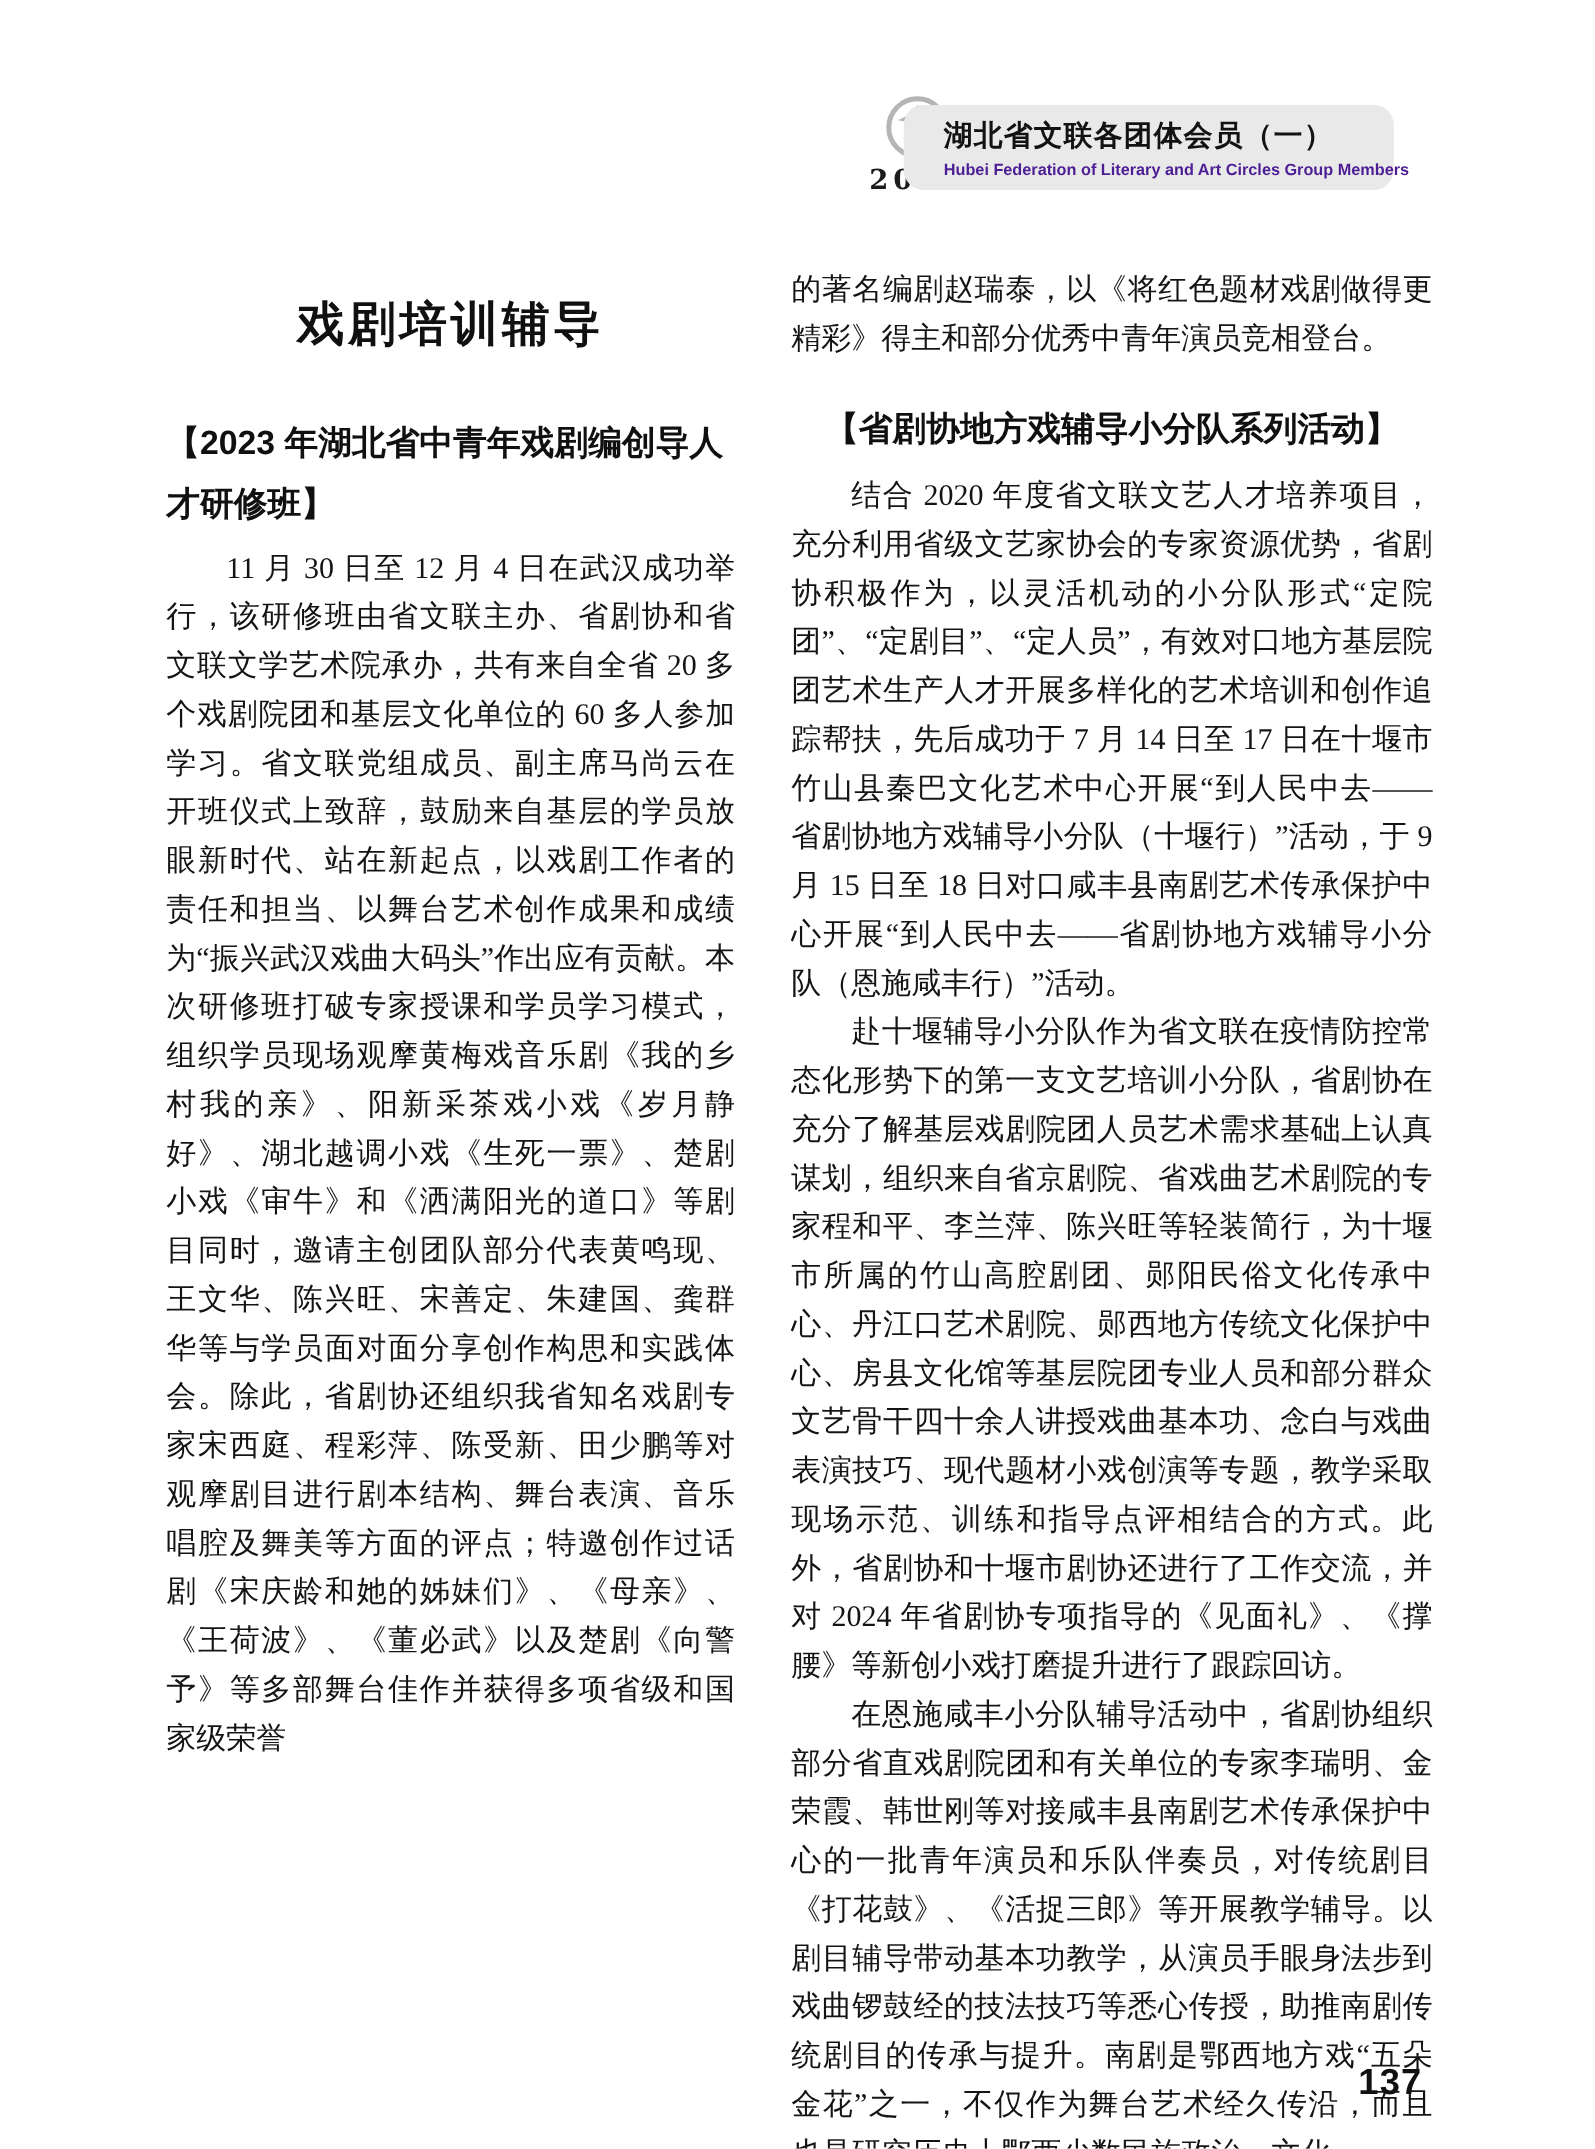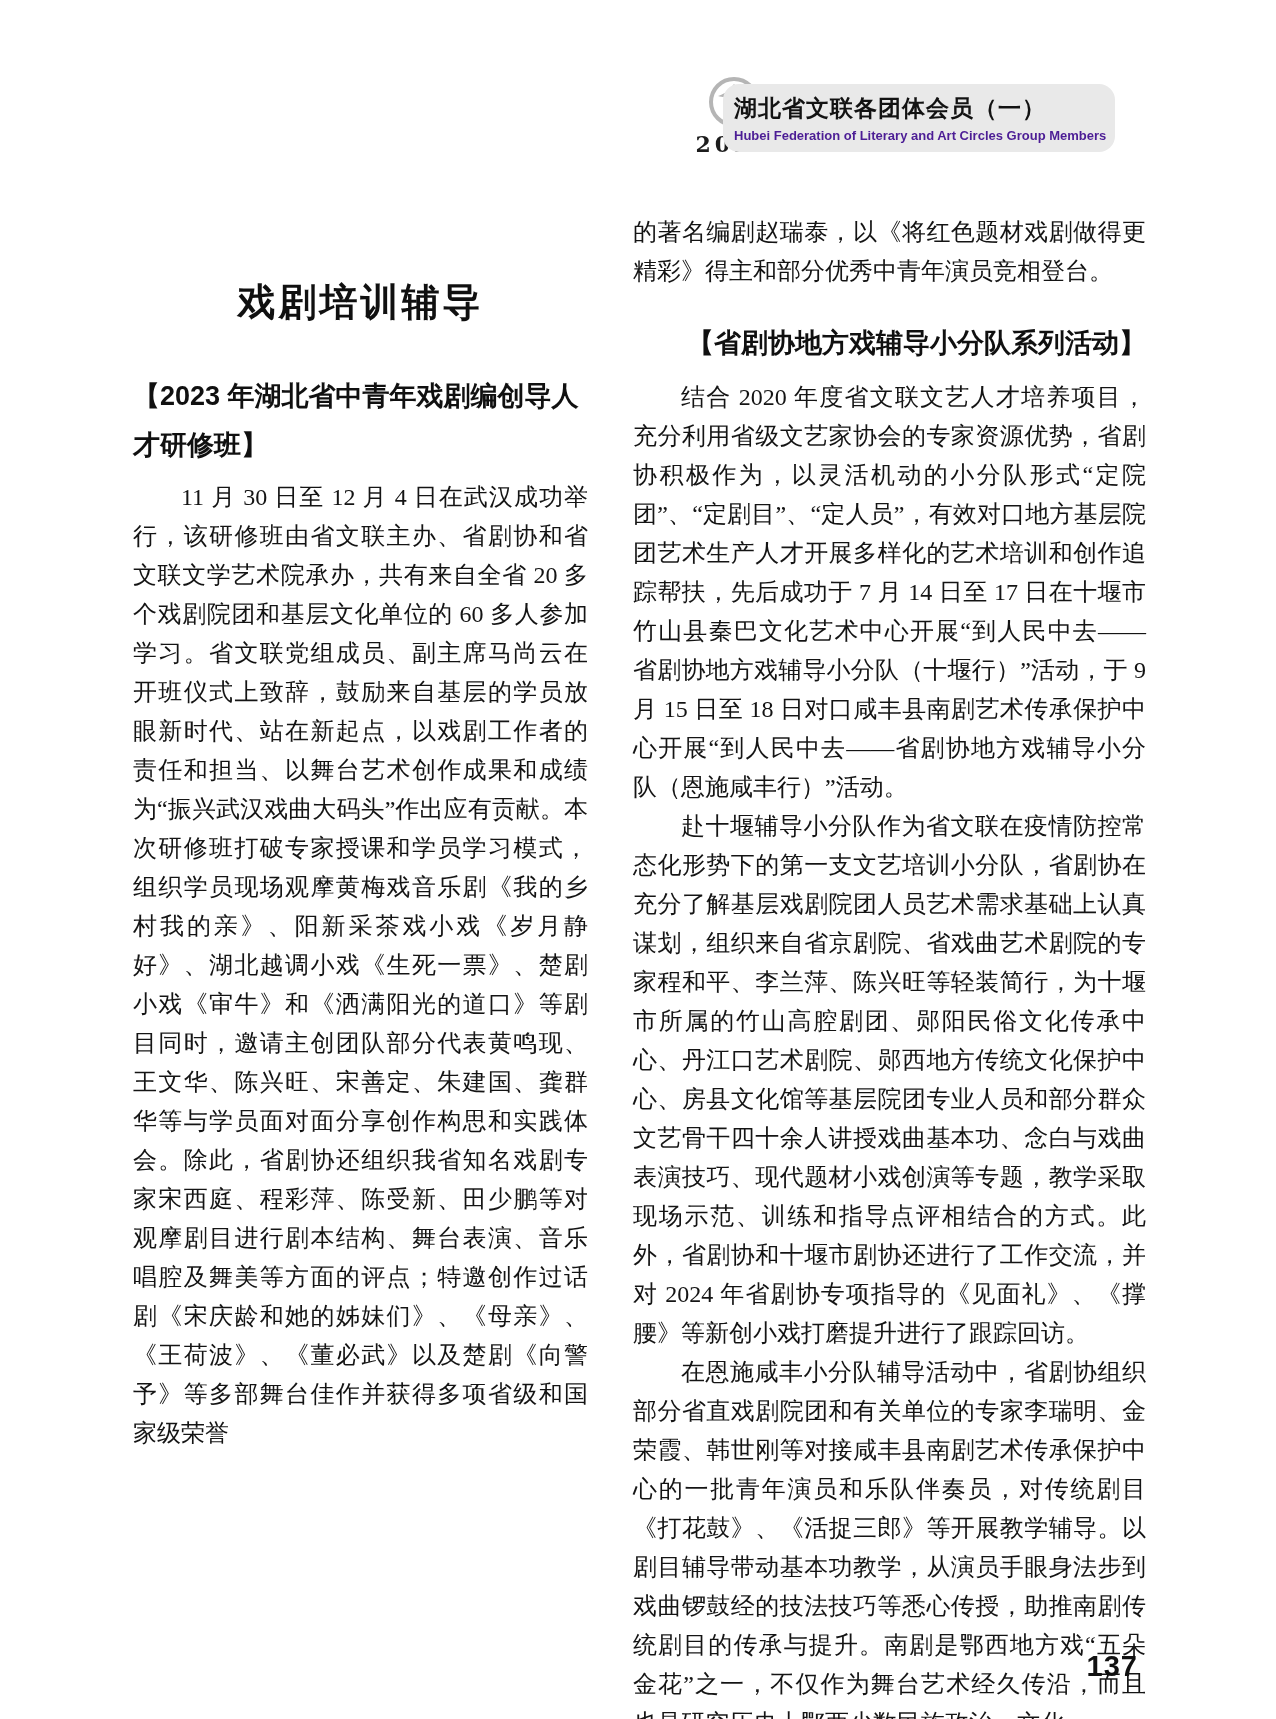--- a/index.html
+++ b/index.html
@@ -23,21 +23,21 @@
   .logo-year {
     font-family:"DejaVu Serif", serif;
     font-size:22px; font-weight:bold; letter-spacing:4px;
     color:#1c1c1c; margin-top:1px;
   }
   .title-bar {
     position:absolute; left:723px; top:84px;
     width:392px; height:68px;
     background:#e9e9e9;
     border-radius:16px;
-    padding:9px 14px 0 11px;
+    padding:9px 14px 0 32px;
   }
   .title-cn {
     font-family:"Liberation Sans", sans-serif;
     font-size:23px; font-weight:bold; color:#121212;
     letter-spacing:1px; white-space:nowrap;
   }
   .title-en {
     font-family:"Liberation Sans", sans-serif;
     font-size:13px; font-weight:bold; color:#4c1d95;
     letter-spacing:0px; margin-top:4px; white-space:nowrap;
@@ -53,31 +53,31 @@
   .col-left  { left:133px; width:455px; }
   .col-right { left:633px; width:513px; }
 
   p.cont { text-indent:0; }
   p.body { text-indent:2em; }
 
   .section-title {
     font-family:"Liberation Sans", sans-serif;
     font-weight:bold; font-size:38px; letter-spacing:3px;
     text-align:center;
-    margin-top:70px; margin-bottom:50px;
+    margin-top:28px; margin-bottom:50px;
     color:#101010;
   }
   .entry-title {
     font-family:"Liberation Sans", sans-serif;
     font-weight:bold; font-size:27px; line-height:49px;
     text-align:left; color:#101010;
     margin-bottom:8px;
   }
   .entry-title.centered {
-    text-align:right;
+    text-align:center;
     margin-top:28px; margin-bottom:10px;
   }
 
   
   .page-number {
     position:absolute; right:138px; bottom:36px;
     font-family:"Liberation Sans", sans-serif;
     font-weight:bold; font-size:29px; color:#111;
     letter-spacing:1px;
   }

